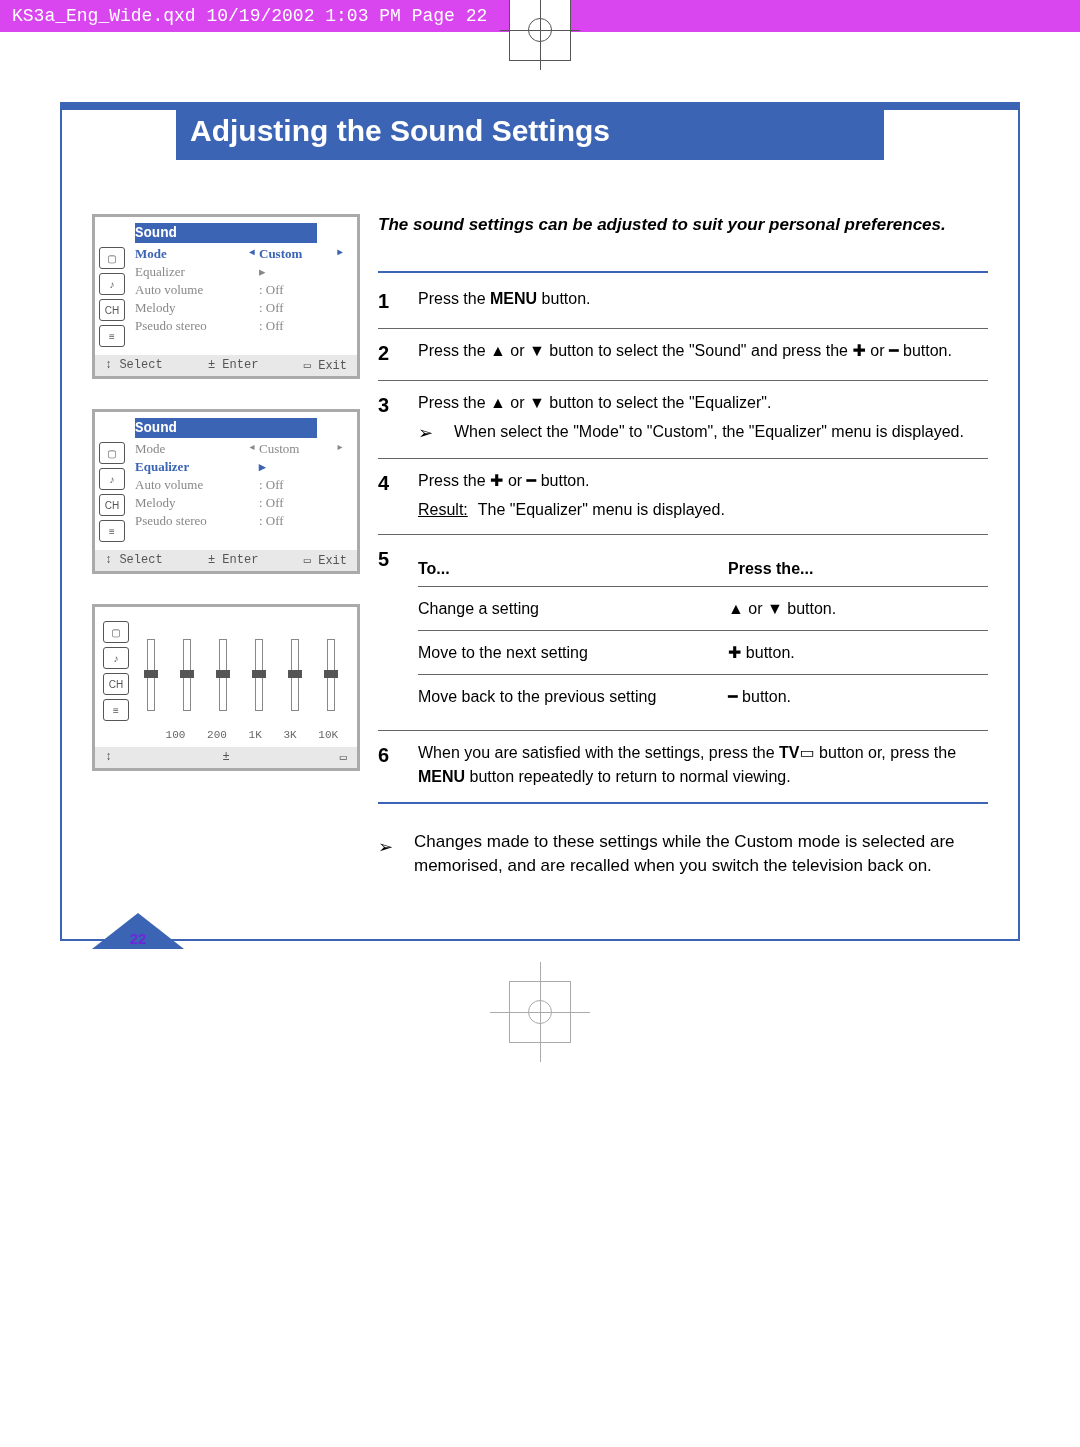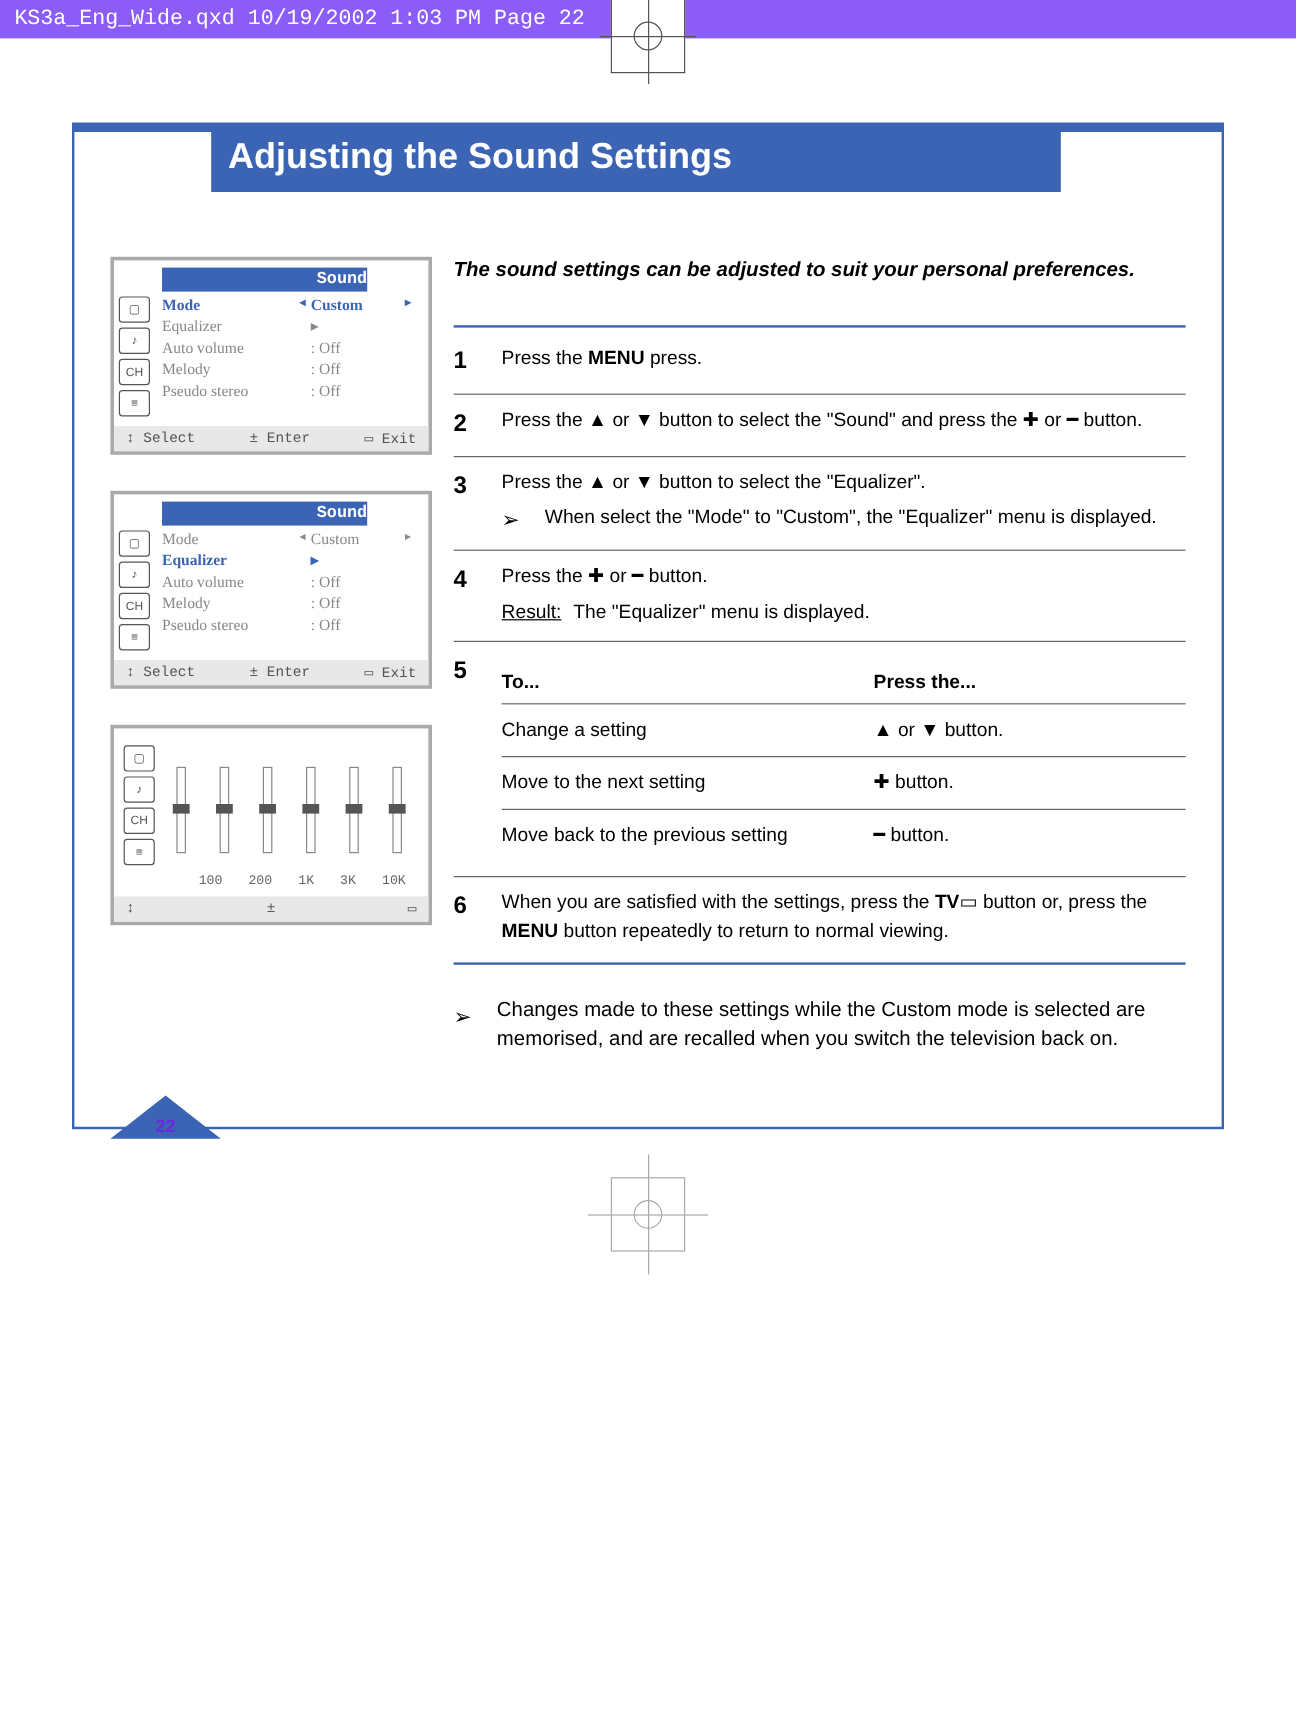--- a/index.html
+++ b/index.html
@@ -3,21 +3,21 @@
 <meta charset="utf-8">
 <style>
   body {
     margin: 0;
     padding: 0;
     font-family: Arial, Helvetica, sans-serif;
     background: #fff;
     width: 1080px;
   }
   .page-header {
-    background: #8b5cf6;
+    background: #d946ef;
     color: #fff;
     font-family: "Courier New", monospace;
     font-size: 18px;
     padding: 6px 12px;
     position: relative;
   }
   .header-crop {
     position: absolute;
     top: 0;
     left: 50%;
@@ -68,28 +68,28 @@
     margin-top: 54px;
   }
   .left-col { width: 268px; flex: 0 0 268px; }
   .right-col { flex: 1; }
   .osd {
     border: 3px solid #aaa;
     background: #fff;
     margin-bottom: 30px;
   }
   .osd-title {
-    text-align: right;
+    text-align: left;
     font-family: "Courier New", monospace;
     font-weight: bold;
     font-size: 14px;
     background: #3c64b4;
     color: #fff;
     padding: 2px 0;
-    margin: 6px 51px 0 40px;
+    margin: 6px 40px 0 40px;
   }
   .osd-body {
     display: flex;
   }
   .osd-icons {
     width: 30px;
     padding: 4px 0 4px 4px;
   }
   .osd-icons .ico {
     width: 24px; height: 20px; border:1.5px solid #555; margin-bottom:4px;
@@ -399,21 +399,21 @@
 
       </div>
 
       <div class="right-col">
         <div class="intro">The sound settings can be adjusted to suit your personal preferences.</div>
 
         <div class="steps">
 
           <div class="step">
             <div class="num">1</div>
-            <div class="body"><span>Press the </span><b>MENU</b><span> press.</span></div>
+            <div class="body"><span>Press the </span><b>MENU</b><span> button.</span></div>
           </div>
 
           <div class="step">
             <div class="num">2</div>
             <div class="body">Press the ▲ or ▼ button to select the "Sound" and press the ✚ or ━ button.</div>
           </div>
 
           <div class="step">
             <div class="num">3</div>
             <div class="body">

